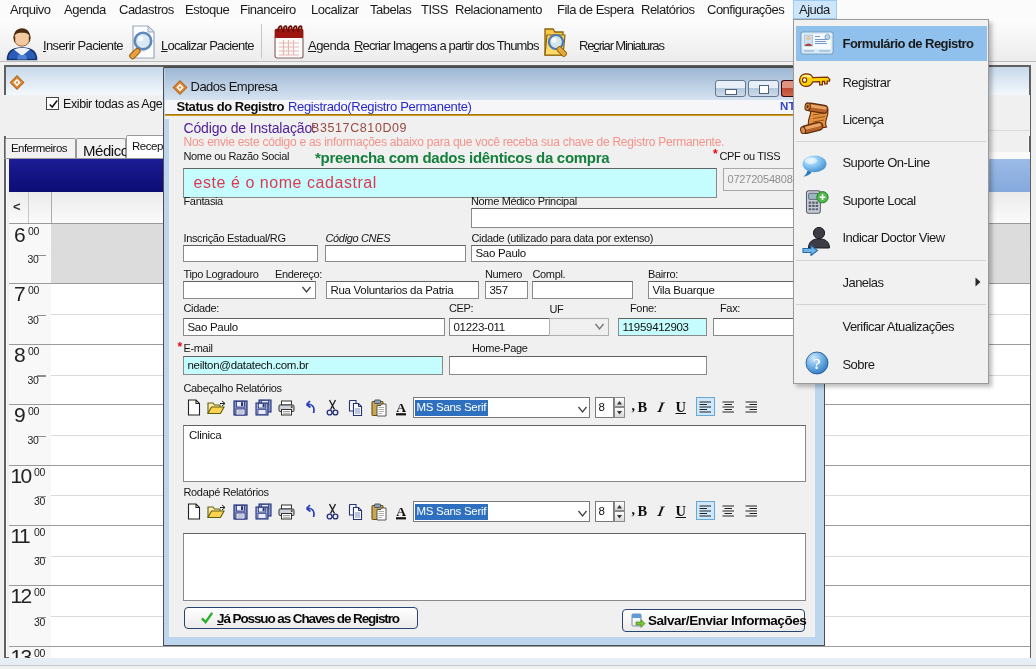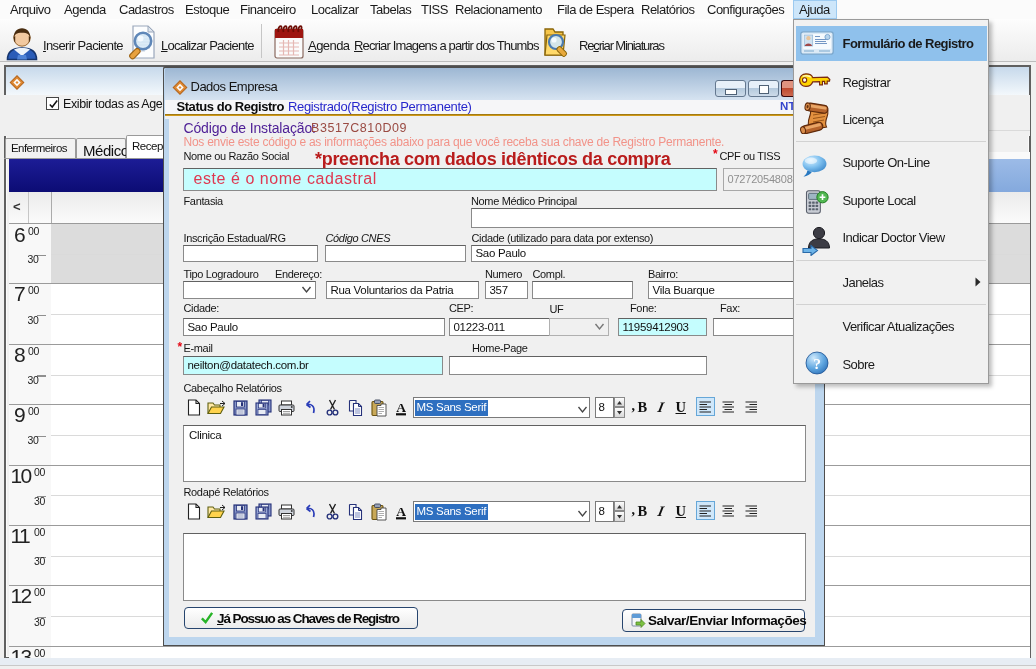--- a/index.html
+++ b/index.html
@@ -213,24 +213,24 @@
   <div class="ab" style="left:1.5px;top:50.2px;width:659px;height:520.8px;background:#f0f0f0;"></div>
   <div class="ab" style="left:652px;top:52.5px;width:8.5px;height:518.5px;background:#bdd6ee;"></div>
   <div class="ab" style="left:1.5px;top:52.5px;width:4px;height:518.5px;background:#bdd6ee;"></div>
   <div class="ab" style="left:1.5px;top:571px;width:659px;height:7.5px;background:#bdd6ee;"></div>
 
   <div class="tx" style="left:20.5px;top:54px;font-size:14px;letter-spacing:-0.15px;color:#4c1d95;">Código de Instalação:</div>
   <div class="tx" style="left:148px;top:55px;font-size:12.5px;letter-spacing:0.6px;color:#9a4a42;">B3517C810D09</div>
   <div class="tx" style="left:20.5px;top:68.5px;font-size:12px;letter-spacing:-0.25px;color:#f29389;">Nos envie este código e as informações abaixo para que você receba sua chave de Registro Permanente.</div>
 
   <div class="lb" style="left:20.5px;top:84px;">Nome ou Razão Social</div>
-  <div class="tx" style="left:152px;top:83px;font-size:18px;font-weight:bold;letter-spacing:-0.3px;color:#b91c1c;">*preencha com dados idênticos da compra</div>
+  <div class="tx" style="left:152px;top:83px;font-size:15px;font-weight:bold;letter-spacing:-0.3px;color:#15803d;">*preencha com dados idênticos da compra</div>
   <div class="tx" style="left:550px;top:81px;font-size:12px;font-weight:bold;color:#e40613;">*</div>
   <div class="lb" style="left:556.5px;top:84px;">CPF ou TISS</div>
-  <div class="in cy" style="left:19.5px;top:101.5px;width:534.5px;height:23px;font-size:16px;letter-spacing:0.55px;color:#df3850;padding-left:10px;">este é o nome cadastral</div>
+  <div class="in cy" style="left:19.5px;top:101.5px;width:534.5px;height:30px;font-size:16px;letter-spacing:0.55px;color:#df3850;padding-left:10px;">este é o nome cadastral</div>
   <div class="in" style="left:559.5px;top:101.5px;width:73px;height:23px;background:#f1f1f1;border-color:#a8a8a8;color:#8f8f8f;font-size:11px;letter-spacing:-0.2px;">07272054808</div>
 
   <div class="lb" style="left:20.5px;top:128.5px;">Fantasia</div>
   <div class="lb" style="left:308px;top:128.5px;">Nome Médico Principal</div>
   <div class="in" style="left:307.5px;top:141.5px;width:325.5px;height:20px;"></div>
 
   <div class="lb" style="left:20.5px;top:165.5px;">Inscrição Estadual/RG</div>
   <div class="lb" style="left:162.5px;top:165.5px;font-style:italic;">Código CNES</div>
   <div class="lb" style="left:308.5px;top:165.5px;">Cidade (utilizado para data por extenso)</div>
   <div class="in" style="left:19.5px;top:178.5px;width:135.5px;height:17.5px;"></div>

